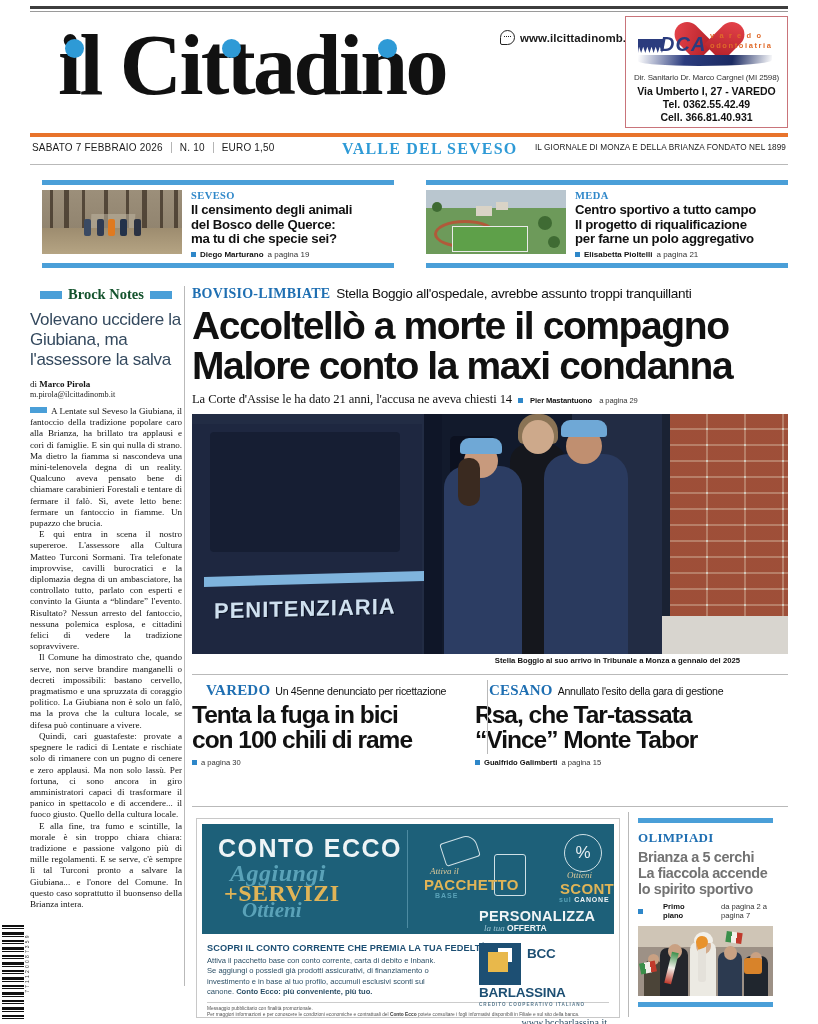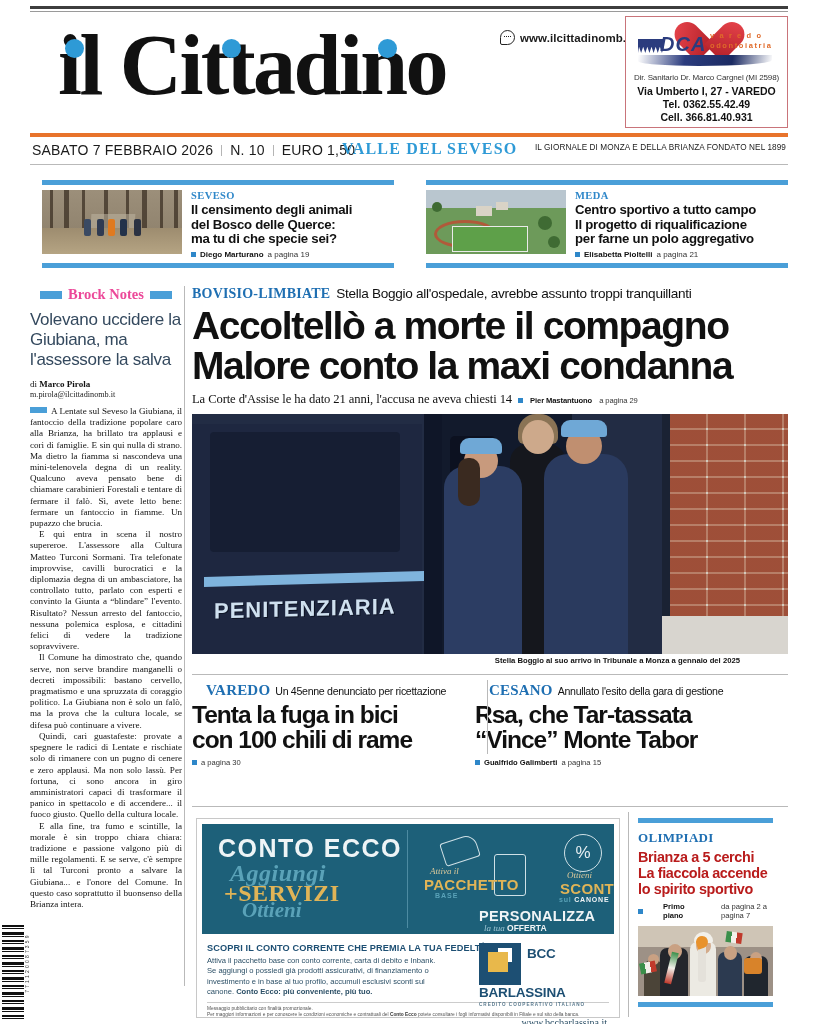--- a/index.html
+++ b/index.html
@@ -90,21 +90,21 @@
     background:#2b3c7e;
     clip-path:polygon(0 0,100% 0,100% 55%,92% 100%,84% 55%,76% 100%,68% 55%,60% 100%,52% 55%,44% 100%,36% 55%,28% 100%,20% 55%,12% 100%,4% 55%,0 100%);
   }
   .dca-line1{font-size:8px;color:#333;margin-top:2px;letter-spacing:-.1px;}
   .dca-line2{font-size:10.5px;font-weight:700;color:#111;margin-top:3px;}
   .dca-line3{font-size:10.5px;font-weight:700;color:#111;margin-top:1px;}
   .dca-line4{font-size:10.5px;font-weight:700;color:#111;margin-top:1px;}
 
   .orange-rule{position:absolute;left:0px;top:117px;width:758px;height:4px;background:#e8732b;}
   .info-row{position:absolute;left:0;top:126px;width:758px;height:16px;}
-  .info-left{position:absolute;left:2px;top:0;font-size:14px;letter-spacing:.2px;color:#1b1b1b;
+  .info-left{position:absolute;left:2px;top:0;font-size:10px;letter-spacing:.2px;color:#1b1b1b;
     display:flex;gap:8px;align-items:center;text-align:right;}
   .vsep{display:inline-block;width:1px;height:11px;background:#b5b5b5;}
   .valle{
     position:absolute;left:312px;top:-2px;
     font-family:"Liberation Serif", serif;font-weight:700;font-size:16px;
     color:#2e9ad6;letter-spacing:1.2px;
   }
   .info-right{position:absolute;right:2px;top:1px;font-size:8.2px;letter-spacing:.1px;color:#1b1b1b;}
   .grey-rule{position:absolute;left:0px;top:148px;width:758px;height:1px;background:#b9b9b9;}
 
@@ -142,21 +142,21 @@
   .img-aerial{background:linear-gradient(#b9c6cf 0 28%, #6d9a5a 28% 100%);}
   .img-aerial .field{position:absolute;left:26px;top:36px;width:74px;height:24px;background:#5ea049;border:1px solid #eaeaea;}
   .img-aerial .trk{position:absolute;left:8px;top:30px;width:56px;height:22px;border:3px solid #b05a3a;border-radius:50%;}
   .img-aerial .bld{position:absolute;background:#d9d3c6;}
   .img-aerial .tree2{position:absolute;background:#3f6b33;border-radius:50%;}
 
   
   .leftcol{position:absolute;left:30px;top:286px;width:152px;}
   .brock-head{
     display:flex;align-items:center;justify-content:center;gap:6px;
-    font-family:"Liberation Serif", serif;font-weight:700;font-size:14.5px;color:#ec4899;
+    font-family:"Liberation Serif", serif;font-weight:700;font-size:14.5px;color:#14532d;
   }
   .brock-dash{display:inline-block;width:22px;height:8px;background:#4a9fd8;}
   .brock-title{
     font-family:"Liberation Sans", sans-serif;
     font-size:17px;line-height:20px;color:#34495e;margin-top:7px;font-weight:400;letter-spacing:-.3px;
   }
   .brock-author{font-family:"Liberation Serif", serif;font-size:9px;margin-top:9px;color:#111;}
   .brock-author b{font-weight:700;}
   .brock-mail{font-family:"Liberation Serif", serif;font-size:8.2px;color:#222;margin-top:1px;}
   .brock-body{
@@ -296,21 +296,21 @@
   .bcc-credito{font-size:4.6px;letter-spacing:1px;color:#5a7a8e;margin-top:2px;font-weight:700;}
   .bcc-url{clear:both;font-family:"Liberation Serif",serif;font-size:10px;color:#2b4f66;padding-top:10px;text-align:right;}
   .bcc-fine{border-top:1px solid #ccc;margin:4px 10px 0 10px;padding-top:3px;}
   .bcc-fine div{font-size:4.8px;line-height:6.6px;color:#555;}
   .bcc-fine b{font-weight:700;color:#333;}
 
   
   .olimp{position:absolute;left:638px;top:818px;width:150px;}
   .olimp .bar{width:135px;height:5px;background:#4a9fd8;}
   .olimp-kicker{font-family:"Liberation Serif", serif;font-weight:700;font-size:13px;color:#1f6fb2;margin-top:7px;letter-spacing:.3px;}
-  .olimp-head{font-weight:700;font-size:14.4px;line-height:16px;margin-top:3px;color:#b91c1c;letter-spacing:-.35px;}
+  .olimp-head{font-weight:700;font-size:14.4px;line-height:16px;margin-top:3px;color:#737373;letter-spacing:-.35px;}
   .olimp-byline{font-size:7.6px;margin-top:5px;display:flex;align-items:center;gap:20px;}
   .olimp-byline b{font-weight:700;}
   .olimp-byline i{font-style:normal;color:#333;}
   .olimp-photo{position:relative;margin-top:6px;width:135px;height:70px;overflow:hidden;background:#b9ada0;}
   .op-crowd{position:absolute;left:0;top:0;width:135px;height:70px;
     background:linear-gradient(#cfc5b6 0 30%, #9d9186 30% 100%);}
   .op-fig{position:absolute;bottom:0;border-radius:7px 7px 0 0;}
   .op-head{position:absolute;border-radius:50%;}
   .op-flag{position:absolute;width:16px;height:11px;
     background:linear-gradient(to right,#3a8f4a 0 33%, #f2f0ea 33% 66%, #c0392b 66% 100%);}

